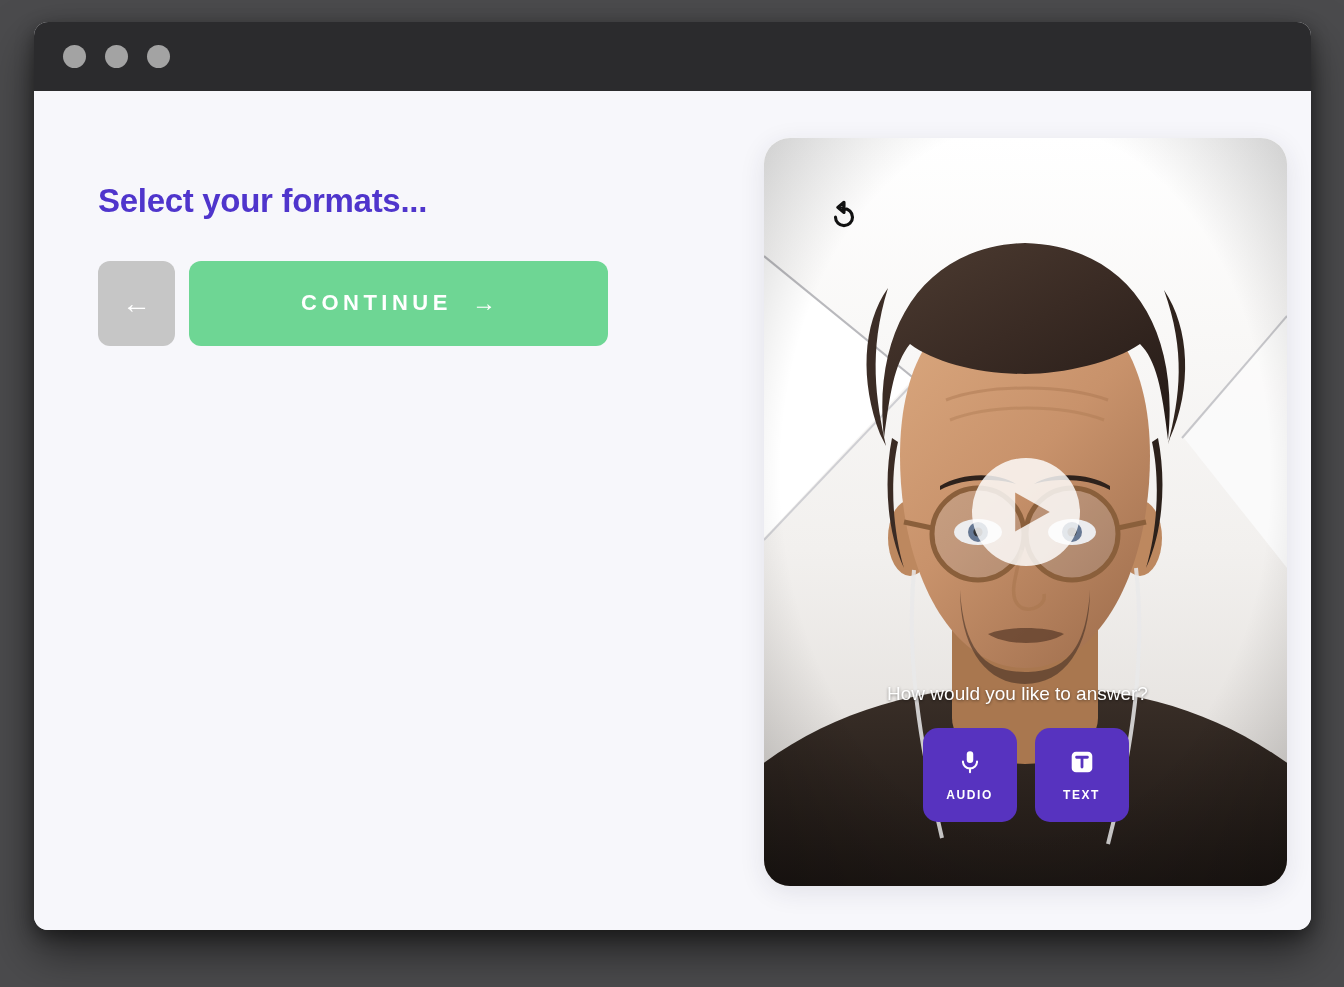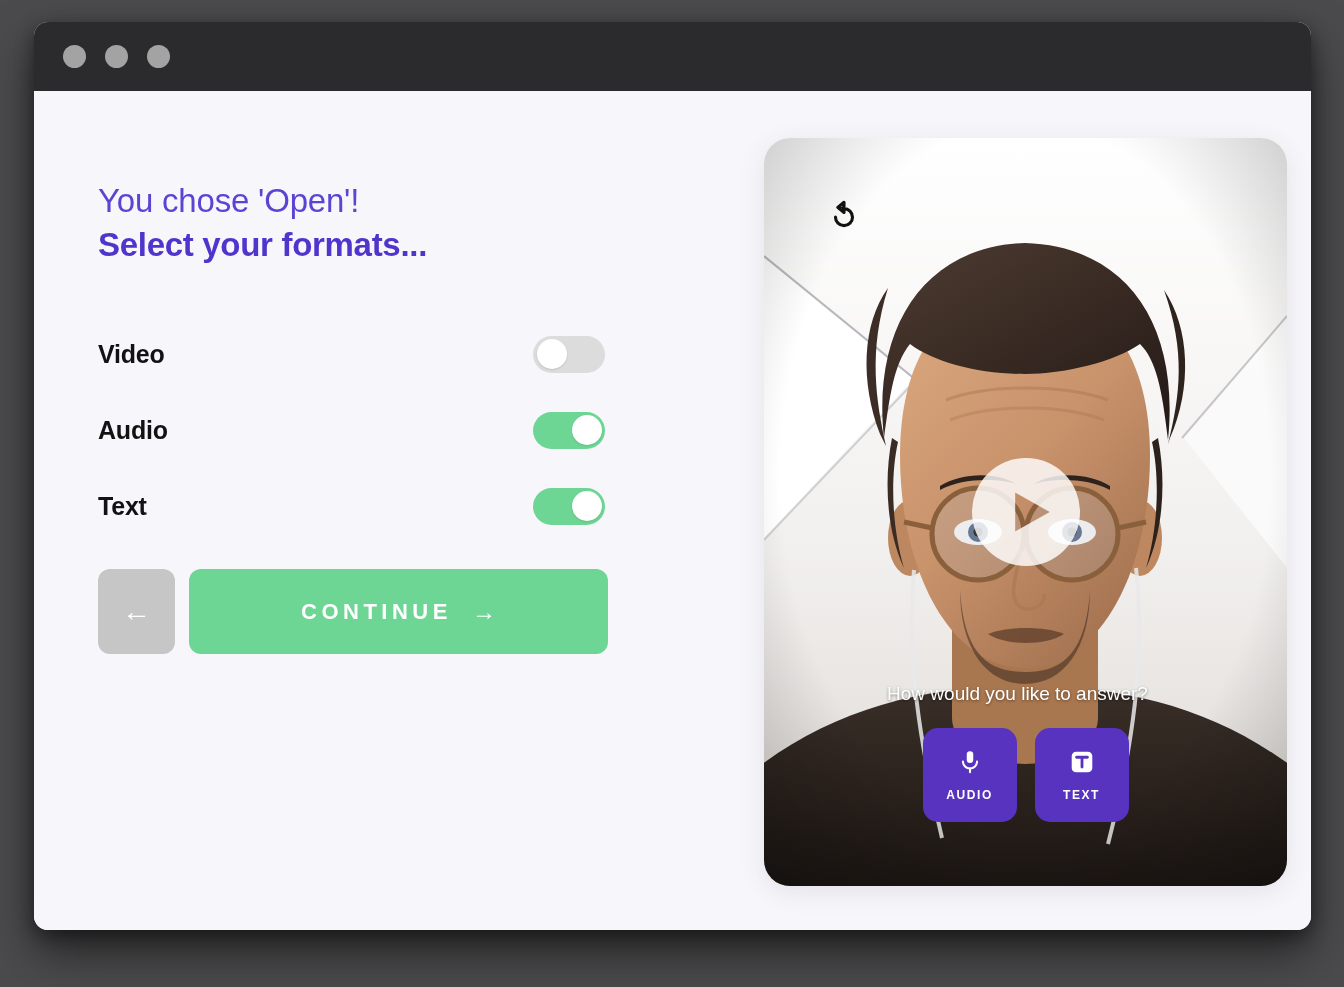--- a/index.html
+++ b/index.html
@@ -214,47 +214,22 @@
     <div class="titlebar">
       <span class="dot"></span>
       <span class="dot"></span>
       <span class="dot"></span>
     </div>
 
     <div class="content">
 
       <div class="left-panel">
 
-        <div class="headline-1">You chose 'Open'!</div>
         <div class="headline-2">Select your formats...</div>
 
-        <div class="toggles">
-
-          <div class="toggle-row">
-            <span class="toggle-label">Video</span>
-            <span class="switch">
-                <span class="knob"></span>
-              </span>
-          </div>
-
-          <div class="toggle-row">
-            <span class="toggle-label">Audio</span>
-            <span class="switch on">
-                <span class="knob"></span>
-              </span>
-          </div>
-
-          <div class="toggle-row">
-            <span class="toggle-label">Text</span>
-            <span class="switch on">
-                <span class="knob"></span>
-              </span>
-          </div>
-
-        </div>
 
         <div class="actions">
           <button class="back-btn">
             <span>←</span>
           </button>
           <button class="continue-btn">
             <span>CONTINUE</span>
             <span class="arr">→</span>
           </button>
         </div>

